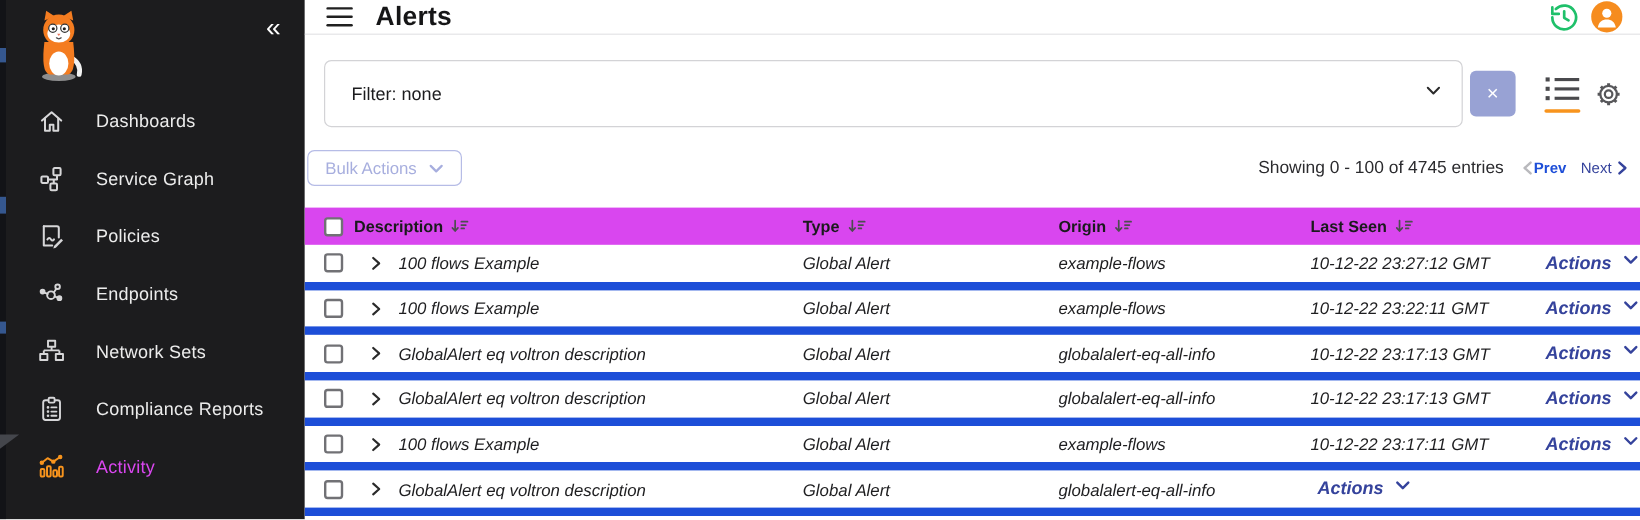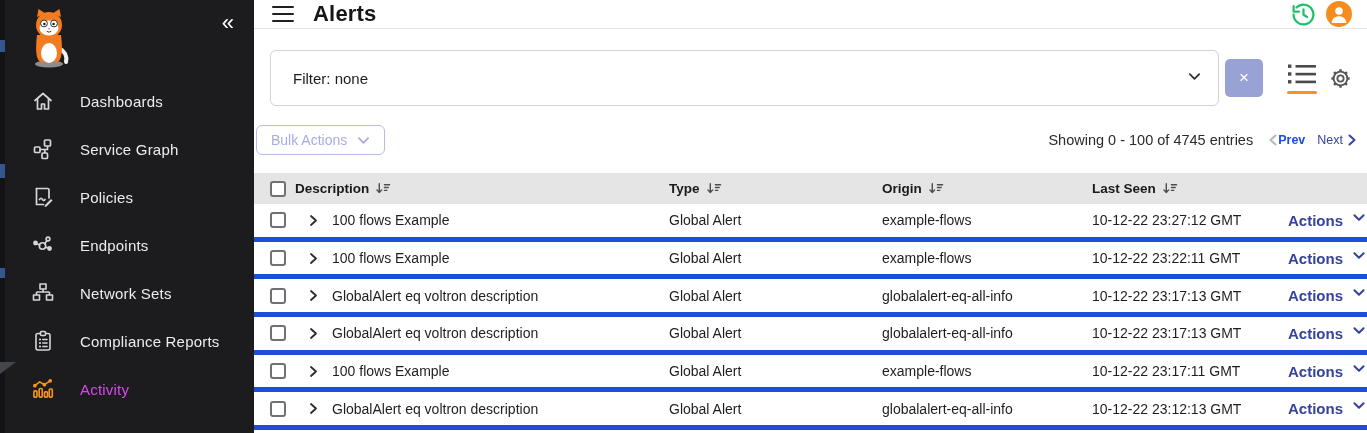--- a/index.html
+++ b/index.html
@@ -52,24 +52,24 @@
   .bulk-btn { height:30px; padding:0 14px; background:#fff; border:1px solid #b6bce6; border-radius:6px;
     color:#a7aede; font-size:14px; font-weight:500; display:flex; align-items:center; gap:10px; cursor:default; font-family:inherit; }
   .pagination { margin-left:auto; display:flex; align-items:center; }
   .showing { font-size:14.5px; color:#2b2b2e; font-weight:500; }
   .pg-prev { margin-left:16px; display:flex; align-items:center; gap:1px; color:#1d4ed8; font-size:12.5px; font-weight:700; cursor:default; }
   .pg-next { margin-left:12px; display:flex; align-items:center; gap:5px; color:#35439c; font-size:12.5px; font-weight:400; cursor:pointer; }
 
   
   .table { margin-top:18px; }
   .trow { display:grid; grid-template-columns:38px 24px 337px 213px 210px 190px 1fr; align-items:center; padding-left:16px; }
-  .thead { height:31px; background:#e5e5e5;text-align:center; }
+  .thead { height:31px; background:#d946ef;text-align:center; }
   .th { font-size:13.5px; font-weight:700; color:#1a1a1c; display:flex; align-items:center; gap:7px; }
   .th-desc { grid-column:2 / 4; margin-left:-13px; }
-  .tbody-row { height:37.7px; border-bottom:5px solid #1d4ed8; cursor:default; }
+  .tbody-row { height:37.7px; border-bottom:7px solid #1d4ed8; cursor:default;font-style:italic; }
   .cell { font-size:14px; color:#1e1e20; white-space:nowrap; overflow:hidden; }
   .checkbox { width:16px; height:16px; border:2px solid #717175; border-radius:3px; background:#fff; cursor:pointer; }
   .row-chev { display:flex; align-items:center; cursor:pointer; }
   .actions-cell { display:flex; gap:9px; padding-left:6px; color:#35439c;
     font-size:15px; font-weight:600; cursor:pointer; }
 </style>
 </head>
 <body>
 
 <div class="app">
@@ -427,21 +427,20 @@
             <div class="checkbox"></div>
           </div>
         <div class="row-chev">
             <svg width="10" height="13" viewBox="0 0 10 13" fill="none" stroke="#2b2b2b" stroke-width="1.8" stroke-linecap="round" stroke-linejoin="round">
               <path d="M3 2 L8 6.5 L3 11"></path>
             </svg>
           </div>
         <div class="cell">GlobalAlert eq voltron description</div>
         <div class="cell">Global Alert</div>
         <div class="cell">globalalert-eq-all-info</div>
-        <div class="cell">10-12-22 23:12:13 GMT</div>
         <div class="actions-cell">
           <span>Actions</span>
           <svg width="14" height="11" viewBox="0 0 14 12" fill="none" stroke="#35439c" stroke-width="2.2" stroke-linecap="round" stroke-linejoin="round">
               <path d="M2 3.5 L7 8.5 L12 3.5"></path>
             </svg>
         </div>
       </div>
 
     </div>
   </div>

